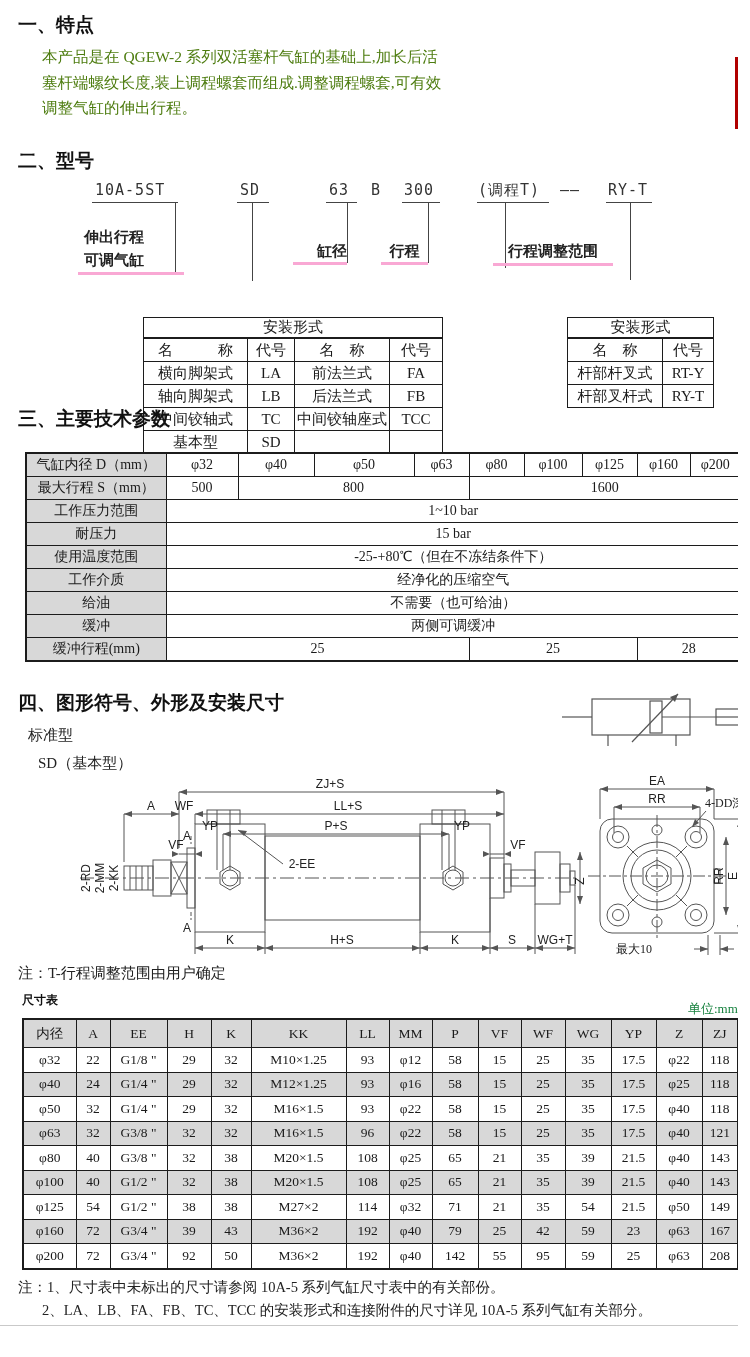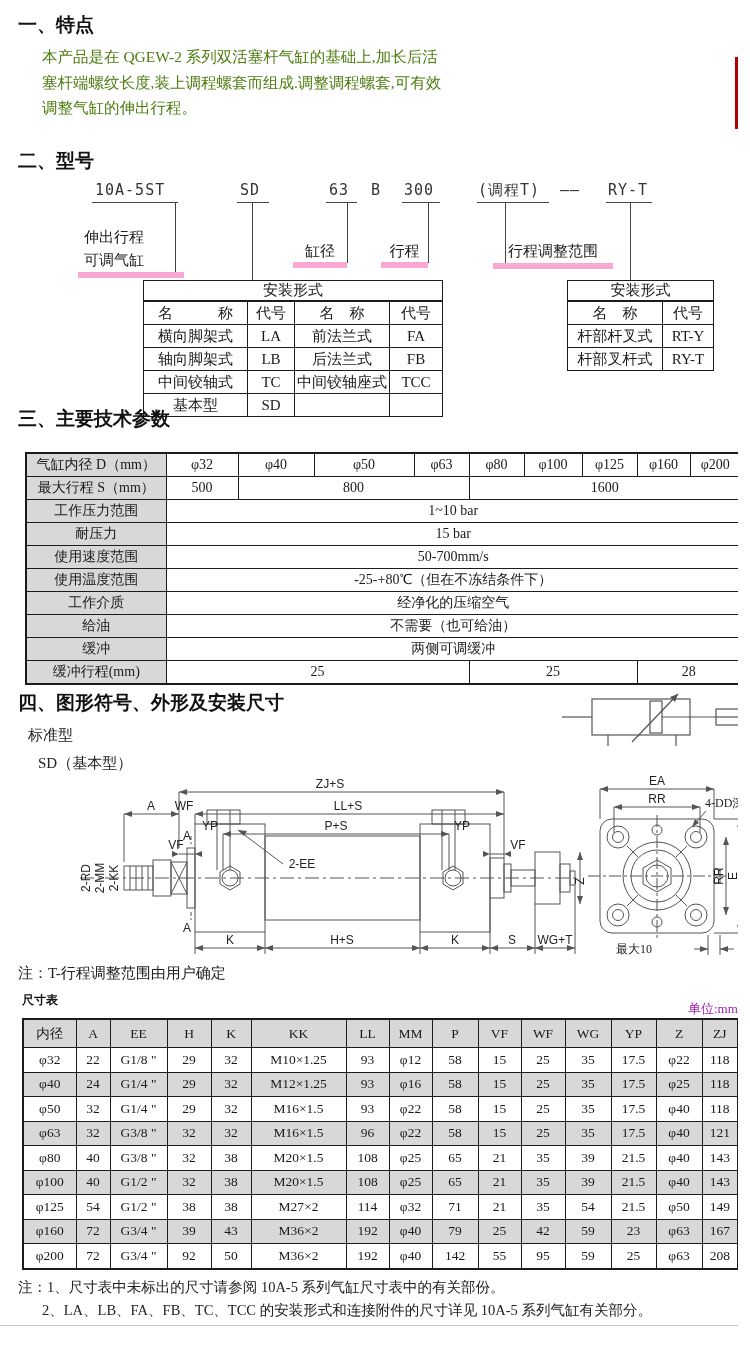--- a/index.html
+++ b/index.html
@@ -5,38 +5,38 @@
   html,body{margin:0;padding:0;background:#fff;}
   .page{position:relative;width:738px;height:1357px;background:#fff;overflow:hidden;
         font-family:"Liberation Serif",serif;color:#1a1a1a;}
   .abs{position:absolute;}
   .h1{font-family:"Liberation Sans",sans-serif;font-weight:bold;font-size:19px;color:#111;}
   .body-text{font-size:15.5px;line-height:25.5px;color:#4d7c0f;}
   .mono{font-family:"DejaVu Sans Mono","Liberation Mono",monospace;font-size:15px;letter-spacing:1px;color:#333;}
   .hline{position:absolute;background:#444;height:1px;}
   .vline{position:absolute;background:#444;width:1px;}
   .cn-label{font-size:15px;color:#222;}
-  .ul{border-bottom:6px solid #f9a8d4;}
+  .ul{border-bottom:3px solid #f9a8d4;font-weight:bold;}
   .redbar{position:absolute;background:#b00000;}
   table{border-collapse:collapse;table-layout:fixed;}
   td,th{border:1px solid #1c1c1c;text-align:center;vertical-align:middle;overflow:hidden;
         font-weight:normal;padding:0;}
-  .mount-tbl{font-size:15px;}
+  .mount-tbl{font-size:15px;margin-top:37px;}
   .mount-tbl td{height:22px;background:#fff;}
   .mount-tbl .ttl td{height:19px;border-bottom:2px solid #1c1c1c;}
   .params-tbl{font-size:14px;border:2px solid #1c1c1c;}
   .params-tbl td{height:22px;background:#fff;}
   .params-tbl td.plabel{background:#d8d8d8;}
   .dims-tbl{font-size:13.5px;border:2px solid #1c1c1c;}
   .dims-tbl td{height:23.5px;background:#fff;}
   .dims-tbl thead td{height:27px;background:#d8d8d8;}
   .dims-tbl tr.alt td{background:#d8d8d8;}
   .sub{font-size:15px;color:#222;}
   .note{font-size:14.5px;color:#222;}
-  .unit{font-size:13px;color:#a21caf;}
+  .unit{font-size:13px;color:#15803d;}
   svg{position:absolute;}
   svg text{font-family:"Liberation Sans",sans-serif;font-size:12px;fill:#222;}
   svg text.cnt{font-family:"Liberation Serif",serif;}
   .divider{position:absolute;left:0;width:750px;height:1px;background:#c9c9c9;}
 </style>
 </head>
 <body>
 
 <div class="page">
 
@@ -70,21 +70,21 @@
   <div class="vline" style="left:252px;top:202px;height:79px;"></div>
   <div class="vline" style="left:347px;top:202px;height:61px;"></div>
   <div class="vline" style="left:428px;top:202px;height:61px;"></div>
   <div class="vline" style="left:505px;top:202px;height:66px;"></div>
   <div class="vline" style="left:630px;top:202px;height:78px;"></div>
 
   <div class="abs cn-label ul" style="left:78px;top:226px;width:100px;height:46px;padding-left:6px;line-height:23px;">
     <div>伸出行程</div>
     <div>可调气缸</div>
   </div>
-  <div class="abs cn-label ul" style="left:293px;top:242px;width:54px;height:20px;text-align:center;">缸径</div>
+  <div class="abs cn-label ul" style="left:293px;top:242px;width:54px;height:20px;text-align:right;">缸径</div>
   <div class="abs cn-label ul" style="left:381px;top:242px;width:47px;height:20px;text-align:center;">行程</div>
   <div class="abs cn-label ul" style="left:493px;top:242px;width:120px;height:21px;text-align:center;">行程调整范围</div>
 
   <table class="abs mount-tbl" style="left:143px;top:280px;width:299px;">
     <colgroup>
         <col style="width:104px">
         <col style="width:47px">
         <col style="width:95px">
         <col style="width:53px">
       </colgroup>
@@ -182,24 +182,20 @@
           <td colspan="3">800</td>
           <td colspan="5">1600</td>
         </tr>
         <tr>
           <td class="plabel">工作压力范围</td>
           <td colspan="9">1~10 bar</td>
         </tr>
         <tr>
           <td class="plabel">耐压力</td>
           <td colspan="9">15 bar</td>
-        </tr>
-        <tr>
-          <td class="plabel">使用速度范围</td>
-          <td colspan="9">50-700mm/s</td>
         </tr>
         <tr>
           <td class="plabel">使用温度范围</td>
           <td colspan="9">-25-+80℃（但在不冻结条件下）</td>
         </tr>
         <tr>
           <td class="plabel">工作介质</td>
           <td colspan="9">经净化的压缩空气</td>
         </tr>
         <tr>

